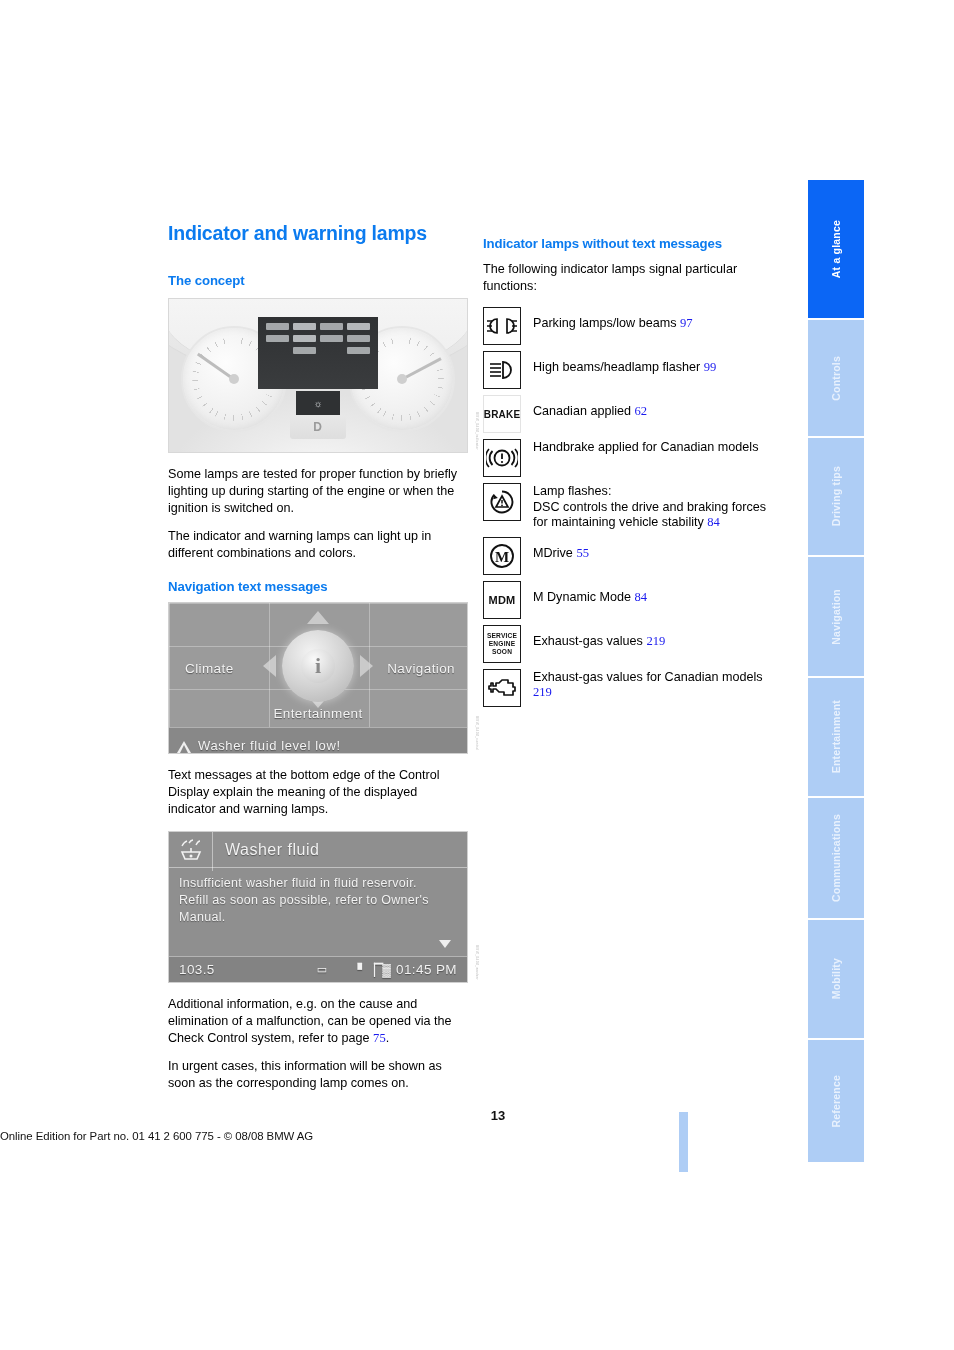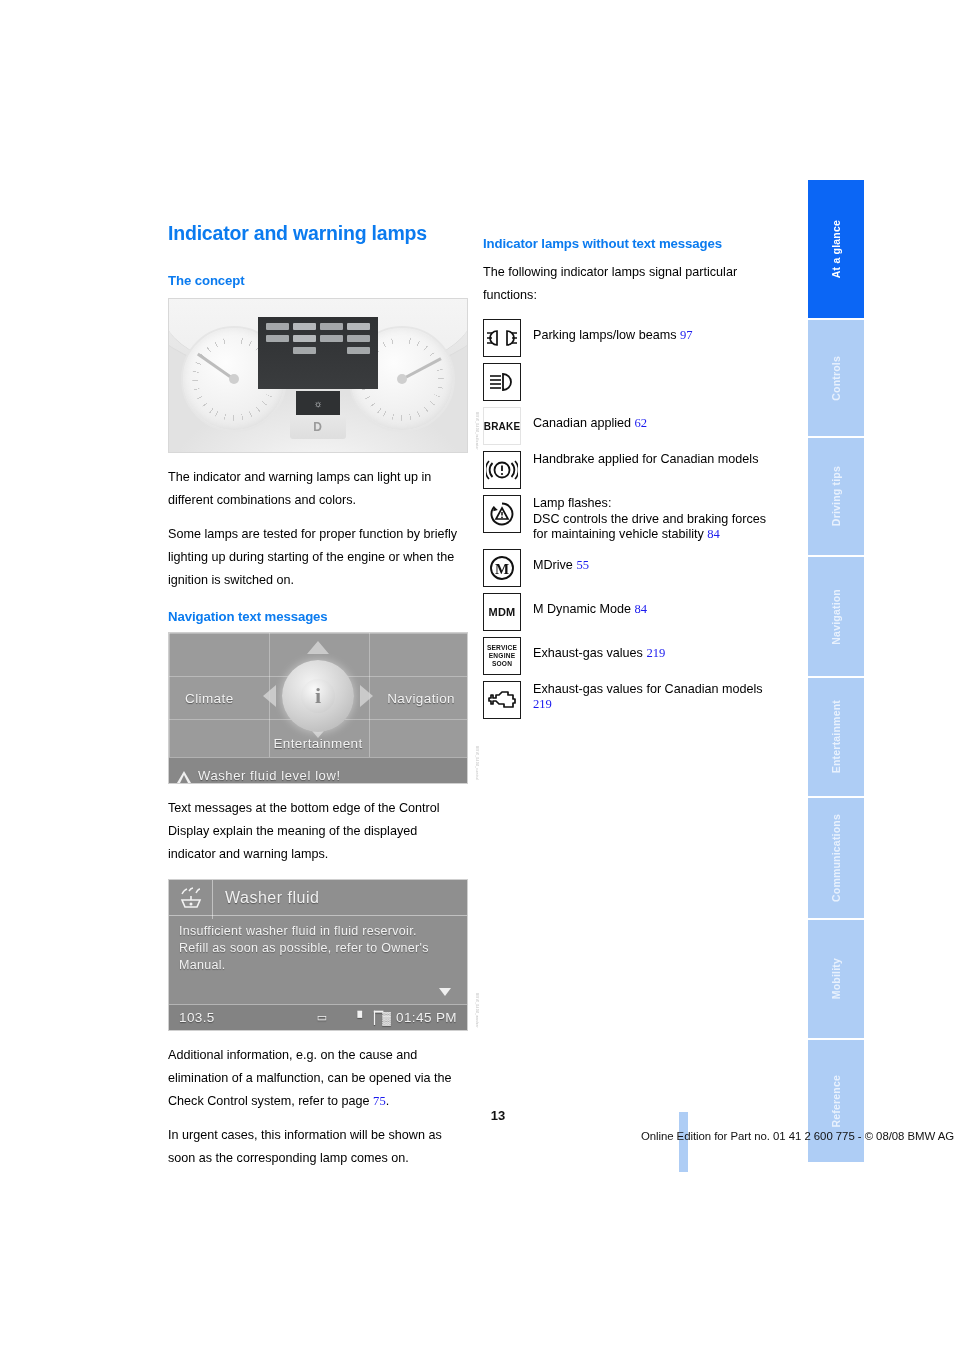--- a/index.html
+++ b/index.html
@@ -26,21 +26,21 @@
     color: #0b7bef;
     font-size: 13.2px;
     font-weight: bold;
     letter-spacing: -0.1px;
     margin-bottom: 10px;
   }
   h2.sub.tight { margin-bottom: 8px; }
 
   p.body {
     font-size: 12.6px;
-    line-height: 23px;
+    line-height: 17px;
     color: #000;
     margin-bottom: 11px;
   }
   p.body:last-child { margin-bottom: 0; }
   .ref { color: #1a1aee; font-family: Liberation Serif, serif; }
 
   
   .figure { position: relative; margin-bottom: 13px; }
   .figwrap { position: relative; }
   .figcap {
@@ -344,21 +344,21 @@
   }
   .tab.active { background: #0b66f5; }
   .tab.active span { color: #ffffff; }
   .tab.idle { background: #aecdf5; }
   .tab.idle span { color: #e8f1fd; }
 
   
   .footer {
     position: absolute;
     left: 0; right: 0; top: 1130px;
-    text-align: right;
+    text-align: left;
   }
   .footer .line {
     font-size: 11.4px;
     color: #111;
     letter-spacing: -0.05px;
   }
   .pagenum {
     position: absolute;
     left: 0; right: 0; top: 1108px;
     text-align: center;
@@ -419,22 +419,22 @@
 
           <div class="gearbox">
               <span>☼</span>
             </div>
           <div class="gearlabel">D</div>
         </div>
         <div class="figcap">BMW_0408_indicator</div>
       </div>
     </div>
 
+    <p class="body">Some lamps are tested for proper function by briefly lighting up during starting of the engine or when the ignition is switched on.</p>
     <p class="body">The indicator and warning lamps can light up in different combinations and colors.</p>
-    <p class="body">Some lamps are tested for proper function by briefly lighting up during starting of the engine or when the ignition is switched on.</p>
 
     <h2 class="sub tight" style="margin-top:17px">Navigation text messages</h2>
 
     <div class="figure">
       <div class="figwrap">
         <div class="idrive">
           <div class="grid"></div>
           <div class="arrow up"></div>
           <div class="arrow down"></div>
           <div class="arrow left"></div>
@@ -521,20 +521,21 @@
           <svg width="30" height="20" viewBox="0 0 30 20" aria-hidden="true">
             <path d="M16 2 a8 8 0 0 1 0 16 z" fill="none" stroke="#111" stroke-width="1.8"></path>
             <g stroke="#111" stroke-width="1.6">
               <path d="M3 4 h11"></path>
                 <path d="M3 8 h11"></path>
                 <path d="M3 12 h11"></path>
                 <path d="M3 16 h11"></path>
             </g>
           </svg>
         </div>
+        <div class="lamp-text"><span>High beams/headlamp flasher</span> <span class="ref">99</span></div>
       </div>
 
       <div class="lamp-row">
         <div class="lamp-icon noborder">
           <span class="txt">BRAKE</span>
         </div>
         <div class="lamp-text"><span>Canadian applied</span> <span class="ref">62</span></div>
       </div>
 
       <div class="lamp-row multiline">

